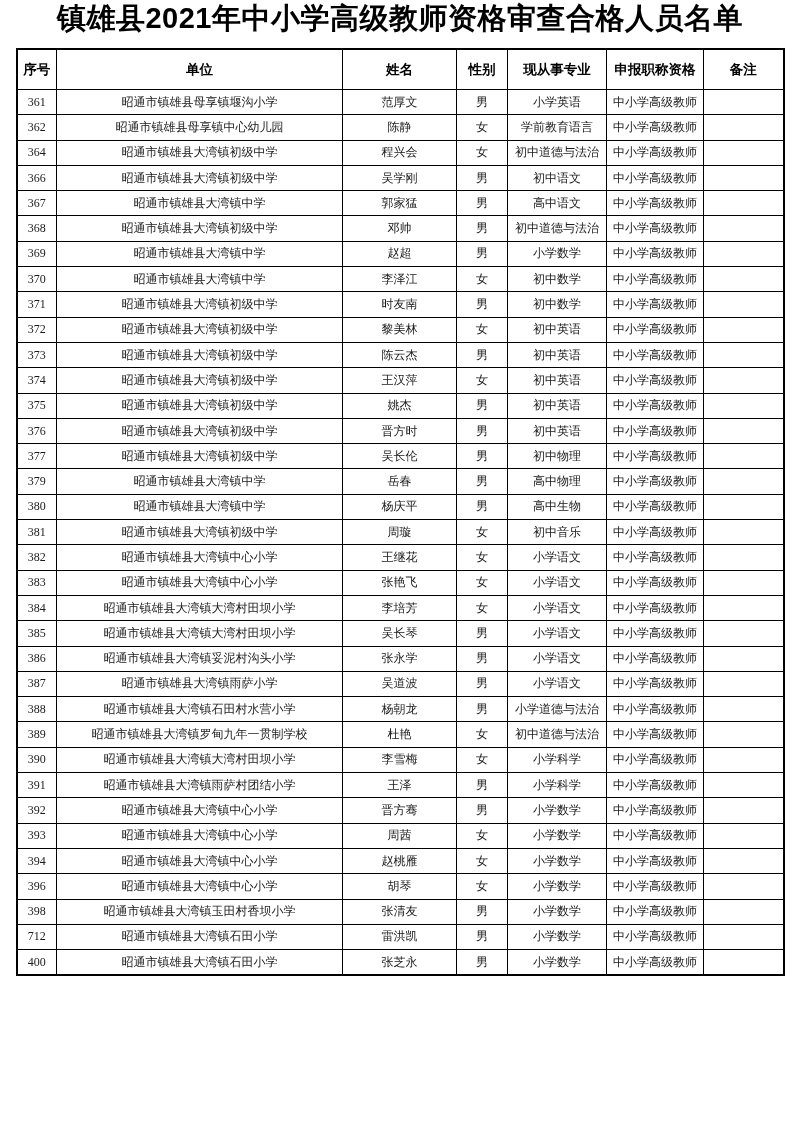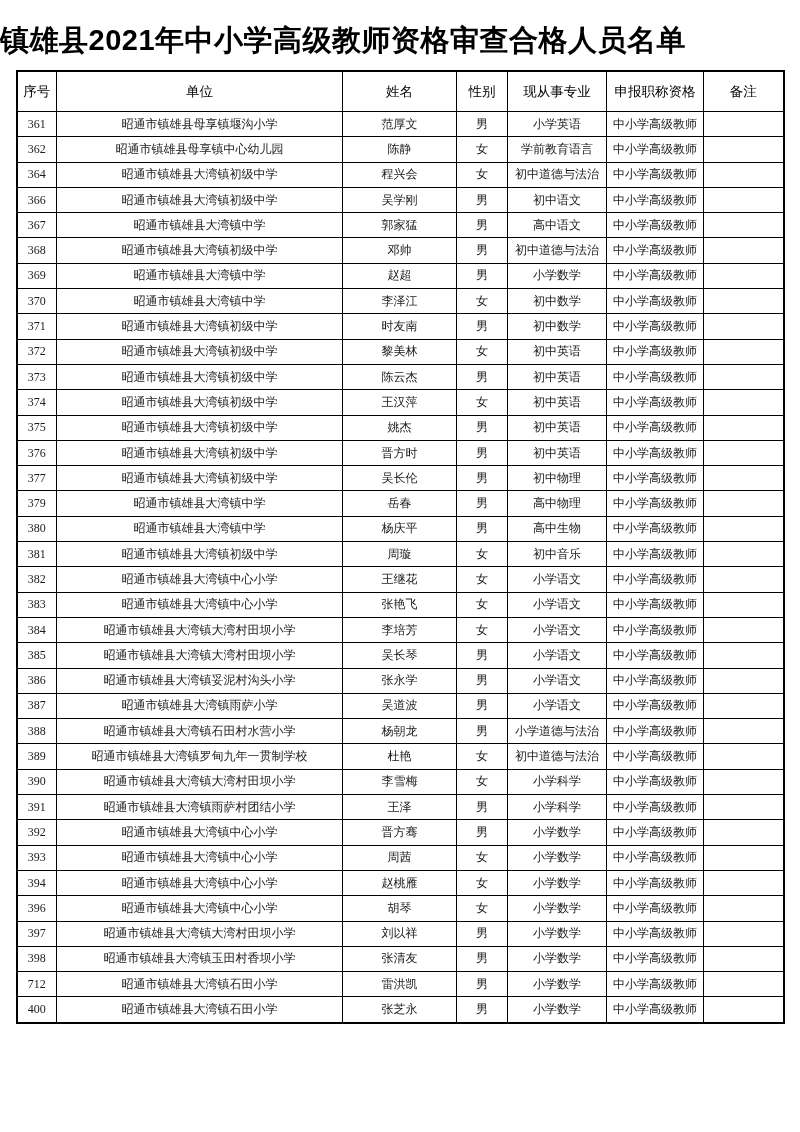--- a/index.html
+++ b/index.html
@@ -3,34 +3,34 @@
 <meta charset="utf-8">
 <style>
   html,body{margin:0;padding:0;}
   body{
     width:800px;height:1132px;background:#ffffff;color:#101010;
     font-family:"Liberation Serif","DejaVu Serif",serif;
     -webkit-font-smoothing:antialiased;
   }
   .page{width:800px;height:1132px;overflow:hidden;background:#fff;}
   .doc-title{
-    padding-top:22px;margin:0 0 12px 0;text-align:left;
+    margin:0 0 12px 0;text-align:center;
     font-size:29px;line-height:36px;font-weight:bold;letter-spacing:0.5px;
     font-family:"Liberation Sans","DejaVu Sans",sans-serif;color:#000;
   }
   table.roster{
     width:767px;margin:0 auto;border-collapse:collapse;table-layout:fixed;
     border:2px solid #000;
   }
   table.roster th,table.roster td{
     border:1px solid #000;text-align:center;vertical-align:middle;
     overflow:hidden;white-space:nowrap;padding:0 1px;
   }
   table.roster thead th{
-    height:39px;font-size:13.5px;font-weight:normal;color:#000;
+    height:39px;font-size:13.5px;font-weight:bold;color:#000;
   }
   table.roster tbody td{
     height:24.3px;font-size:12px;color:#1a1a1a;
   }
   td[data-name="cell-no"]{font-size:13px;margin-left:40px;}
   col.c-no{width:40px;}
   col.c-unit{width:286px;}
   col.c-name{width:114px;}
   col.c-gender{width:51px;}
   col.c-major{width:99px;}
@@ -347,29 +347,20 @@
         <tr data-name="table-row">
           <td data-name="cell-no">396</td>
           <td data-name="cell-unit">昭通市镇雄县大湾镇中心小学</td>
           <td data-name="cell-name">胡琴</td>
           <td data-name="cell-gender">女</td>
           <td data-name="cell-major">小学数学</td>
           <td data-name="cell-title">中小学高级教师</td>
           <td data-name="cell-remark"></td>
         </tr>
         <tr data-name="table-row">
-          <td data-name="cell-no">397</td>
-          <td data-name="cell-unit">昭通市镇雄县大湾镇大湾村田坝小学</td>
-          <td data-name="cell-name">刘以祥</td>
-          <td data-name="cell-gender">男</td>
-          <td data-name="cell-major">小学数学</td>
-          <td data-name="cell-title">中小学高级教师</td>
-          <td data-name="cell-remark"></td>
-        </tr>
-        <tr data-name="table-row">
           <td data-name="cell-no">398</td>
           <td data-name="cell-unit">昭通市镇雄县大湾镇玉田村香坝小学</td>
           <td data-name="cell-name">张清友</td>
           <td data-name="cell-gender">男</td>
           <td data-name="cell-major">小学数学</td>
           <td data-name="cell-title">中小学高级教师</td>
           <td data-name="cell-remark"></td>
         </tr>
         <tr data-name="table-row">
           <td data-name="cell-no">712</td>

